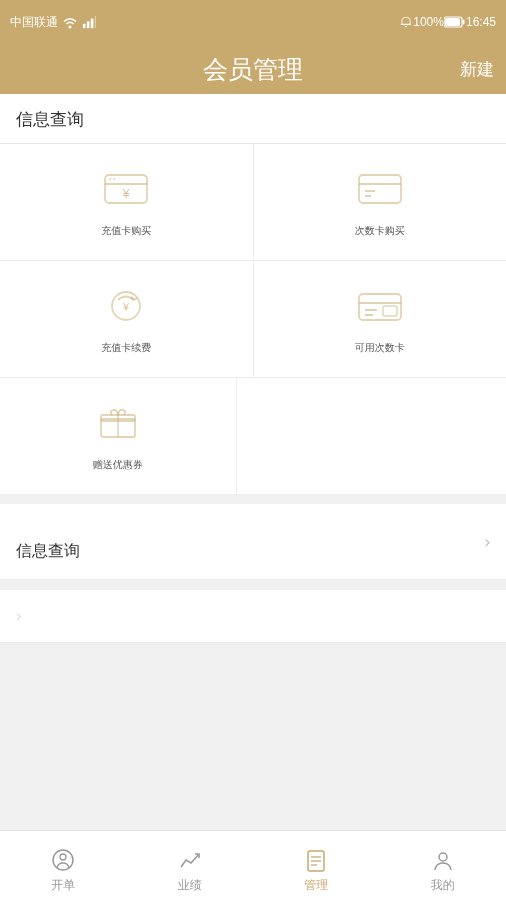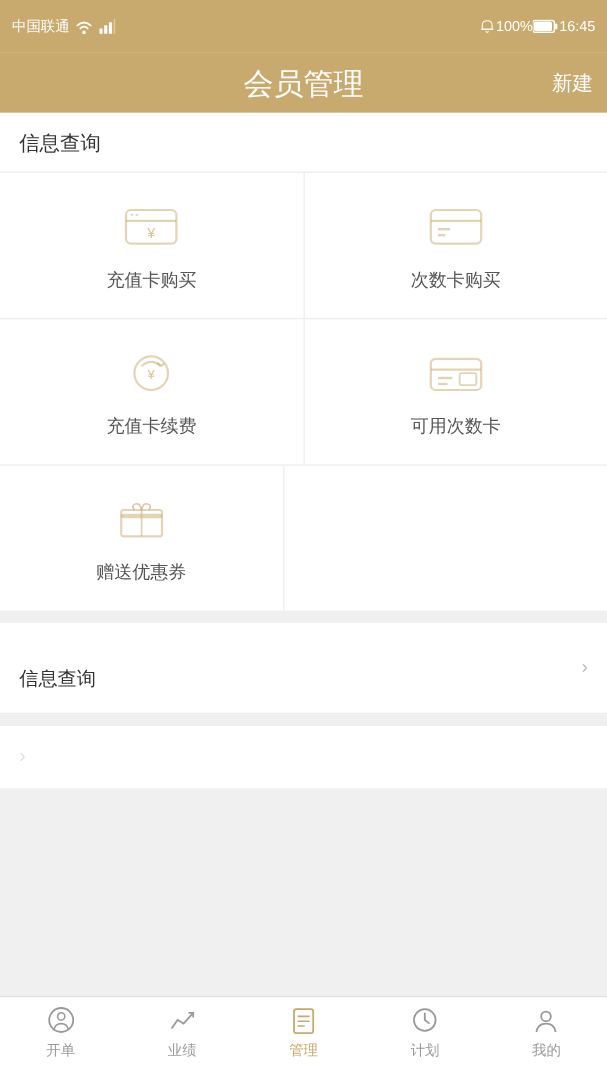--- a/index.html
+++ b/index.html
@@ -86,21 +86,21 @@
     }
     .grid-cell-icon {
       width: 48px;
       height: 48px;
       margin-bottom: 10px;
       display: flex;
       align-items: center;
       justify-content: center;
     }
     .grid-cell-label {
-      font-size: 15px;
+      font-size: 10px;
       color: #555;
     }
 
     
     svg { display: block; }
 
     
     .separator {
       height: 10px;
       background: #f0f0f0;
@@ -152,21 +152,21 @@
     
     .bottom-nav {
       position: absolute;
       bottom: 0;
       left: 0;
       width: 100%;
       height: 70px;
       background: white;
       border-top: 1px solid #e0e0e0;
       display: flex;
-      align-items: flex-start;
+      align-items: flex-end;
     }
     .nav-item {
       flex: 1;
       display: flex;
       flex-direction: column;
       align-items: center;
       justify-content: center;
       cursor: pointer;
       padding: 6px 0;
       gap: 4px;
@@ -361,29 +361,20 @@
       <svg width="26" height="26" viewBox="0 0 26 26">
         <rect x="5" y="4" width="16" height="20" rx="2" stroke="#c8a96e" stroke-width="1.5" fill="none"></rect>
         <line x1="8" y1="10" x2="18" y2="10" stroke="#c8a96e" stroke-width="1.3"></line>
         <line x1="8" y1="14" x2="18" y2="14" stroke="#c8a96e" stroke-width="1.3"></line>
         <line x1="8" y1="18" x2="14" y2="18" stroke="#c8a96e" stroke-width="1.3"></line>
       </svg>
     </div>
     <span class="nav-item-label" style="color:#c8a96e;">管理</span>
   </div>
 
-  <div class="nav-item">
-    <div class="nav-item-icon">
-      <svg width="26" height="26" viewBox="0 0 26 26">
-        <circle cx="13" cy="13" r="9" stroke="#999" stroke-width="1.5" fill="none"></circle>
-        <polyline points="13,7 13,13 17,16" stroke="#999" stroke-width="1.5" fill="none"></polyline>
-      </svg>
-    </div>
-    <span class="nav-item-label">计划</span>
-  </div>
 
   <div class="nav-item">
     <div class="nav-item-icon">
       <svg width="26" height="26" viewBox="0 0 26 26">
         <circle cx="13" cy="10" r="4" stroke="#999" stroke-width="1.5" fill="none"></circle>
         <path d="M5 23 Q6 16 13 16 Q20 16 21 23" stroke="#999" stroke-width="1.5" fill="none"></path>
       </svg>
     </div>
     <span class="nav-item-label">我的</span>
   </div>

